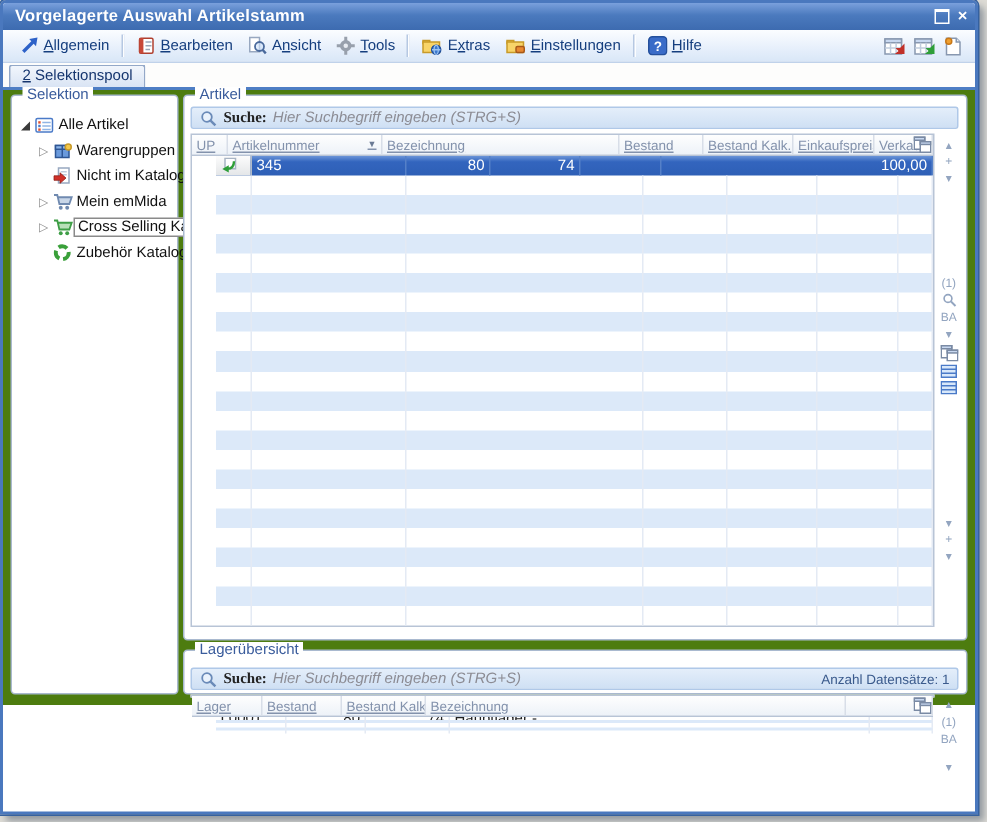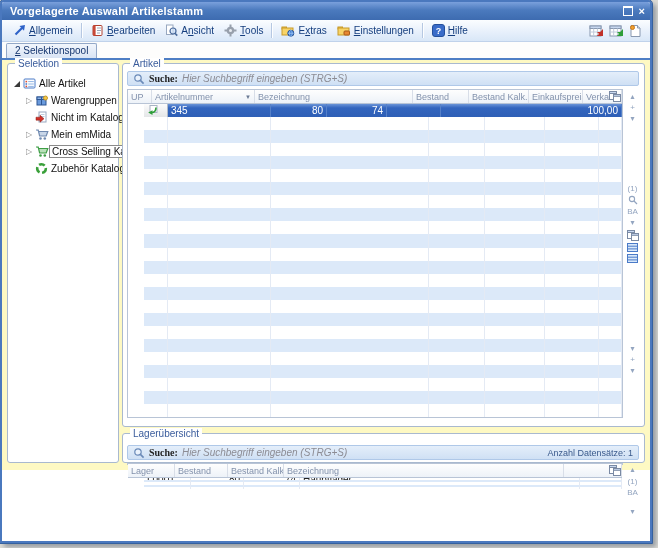--- a/index.html
+++ b/index.html
@@ -23,21 +23,21 @@
   .menu-sep{width:1px;height:15px;background:#B6C8E2;border-right:1px solid #FDFEFF;margin:0 3px;}
   .menu-right{margin-left:auto;display:flex;align-items:center;gap:5px;padding-right:2px;}
   .tbicon{display:flex;align-items:center;}
   
   .tabstrip{height:16px;background:#FDFDFC;display:flex;align-items:flex-end;padding-left:4px;border-bottom:2px solid #4E7EC4;}
   .tab{font-size:10px;color:#15356E;padding:1px 8px 2px;margin-right:2px;border:1px solid #93A8C8;border-bottom:none;
     border-radius:2px 2px 0 0;background:linear-gradient(#F2F6FC,#D9E4F4);white-space:nowrap;}
   .tab.active{background:#FAFCFE;padding-bottom:3px;}
   .tab u{text-decoration:underline;}
   
-  .content{position:relative;height:410px;background:#fef9c3;}
+  .content{position:relative;height:410px;background:#4d7c0f;}
   .groupbox{position:absolute;border:1px solid #A9B9CF;border-radius:3px;background:#fff;box-sizing:border-box;}
   .grouplabel{position:absolute;top:-6px;left:7px;background:#fff;padding:0 3px;font-size:10px;color:#3A5C9C;line-height:11px;}
   .gb-selektion{left:5px;top:3px;width:112px;bottom:7px;}
   .gb-artikel{left:120px;top:3px;right:5px;height:364px;}
   .gb-lager{left:120px;top:373px;right:5px;bottom:7px;}
   
   .tree{padding-top:11px;font-size:10px;color:#111;}
   .tree-row{display:flex;align-items:center;height:17px;cursor:default;}
   .tw-exp{width:10px;display:flex;justify-content:center;align-items:center;flex:none;}
   .exp-collapsed{font-size:8px;color:#8C8C8C;line-height:8px;}
@@ -48,21 +48,21 @@
   
   .searchbar{position:absolute;left:4px;right:5px;height:15px;background:linear-gradient(#E4EEFA,#CFE0F4);
     border:1px solid #AFC8E8;border-radius:2px;display:flex;align-items:center;gap:4px;padding:0 5px;font-size:10px;box-sizing:border-box;}
   .searchbar .s-label{font-weight:bold;color:#222;font-family:Liberation Serif, serif;}
   .searchbar .s-ph{font-style:italic;color:#8C8C94;}
   .searchbar .count{margin-left:auto;color:#3A5A8C;font-size:9px;font-style:normal;}
   
   .grid{position:absolute;left:4px;right:21px;border:1px solid #B8C4D6;display:flex;flex-direction:column;
     font-size:10px;box-sizing:border-box;background:#fff;}
   .ghead{display:flex;height:13px;flex:none;background:linear-gradient(#FEFEFE,#EDF2F8);border-bottom:1px solid #B8C4D6;
-    color:#8392AC;position:relative;}
+    color:#8392AC;position:relative;text-decoration:underline;}
   .gh-cell{padding:0 3px;border-right:1px solid #D8DEE8;display:flex;align-items:center;box-sizing:border-box;
     font-size:9px;white-space:nowrap;overflow:hidden;flex:none;}
   .gh-cell.fill{flex:1;}
   .sortglyph{margin-left:auto;font-size:6px;color:#6A7A94;padding-left:2px;}
   .chooser{position:absolute;right:1px;top:0px;}
   .gbody{flex:1;display:flex;flex-direction:column;}
   .grow{flex:1;display:flex;min-height:0;margin-left:16px;}
   .g-artikel .grow:nth-child(odd){background:#DCE9F9;}
   .g-lager .grow:nth-child(even){background:#DCE9F9;}
   .gc{padding:0 3px;border-right:1px solid #E4EAF4;box-sizing:border-box;display:flex;align-items:center;

